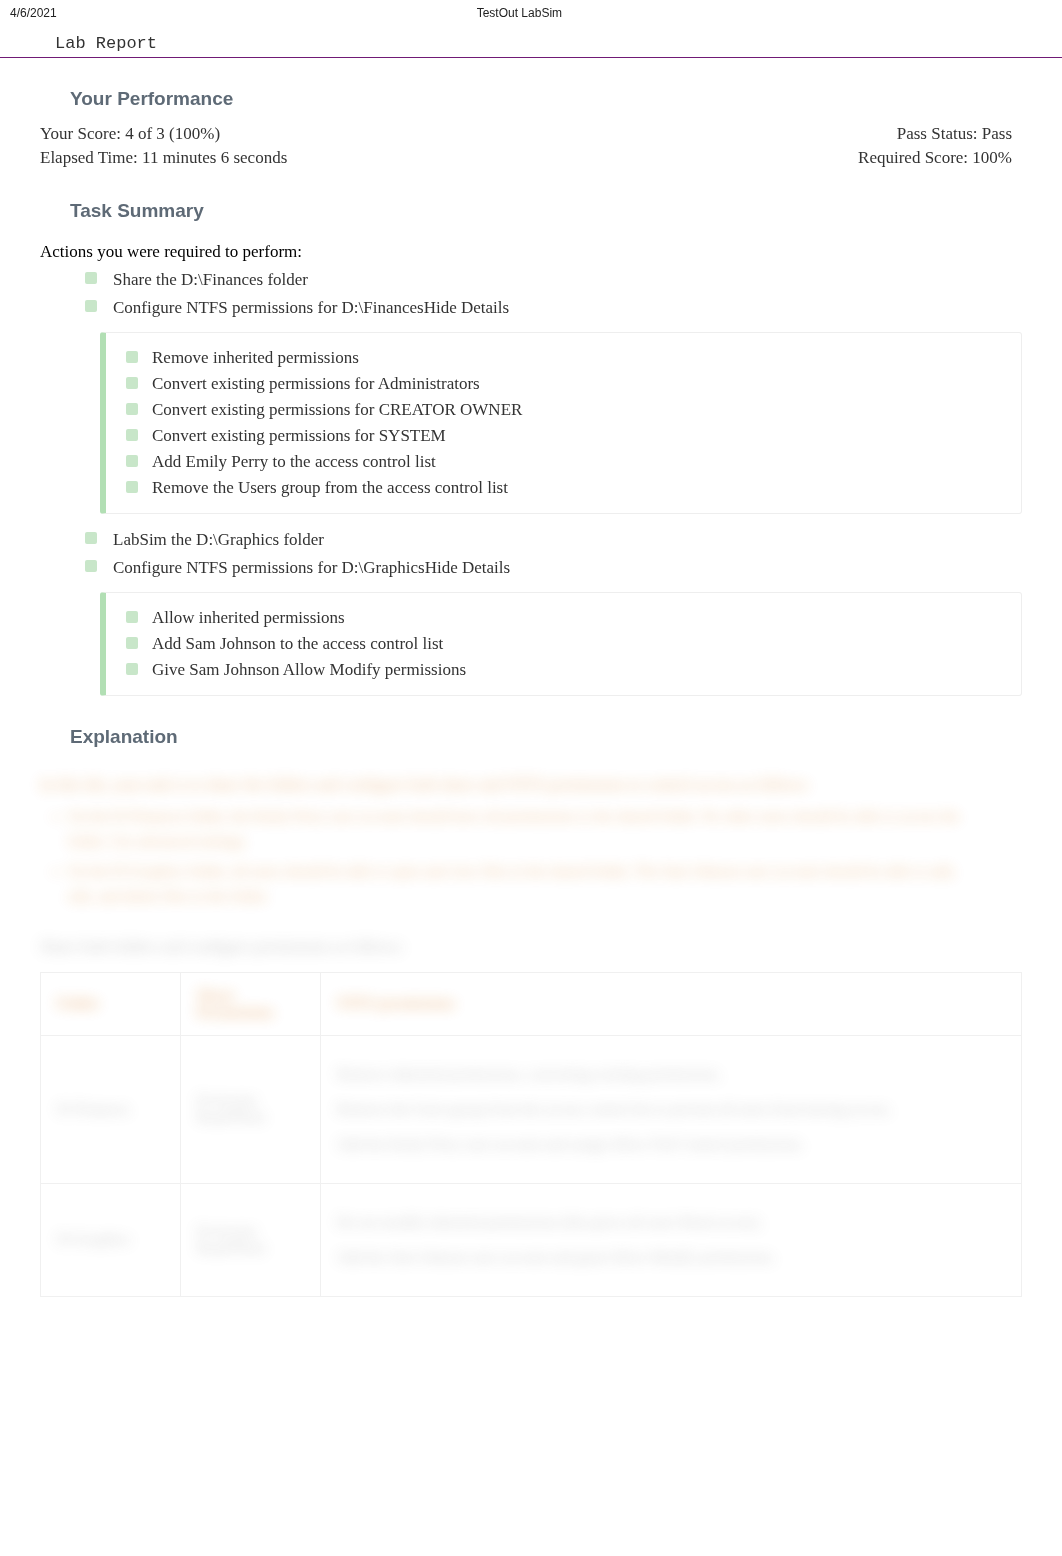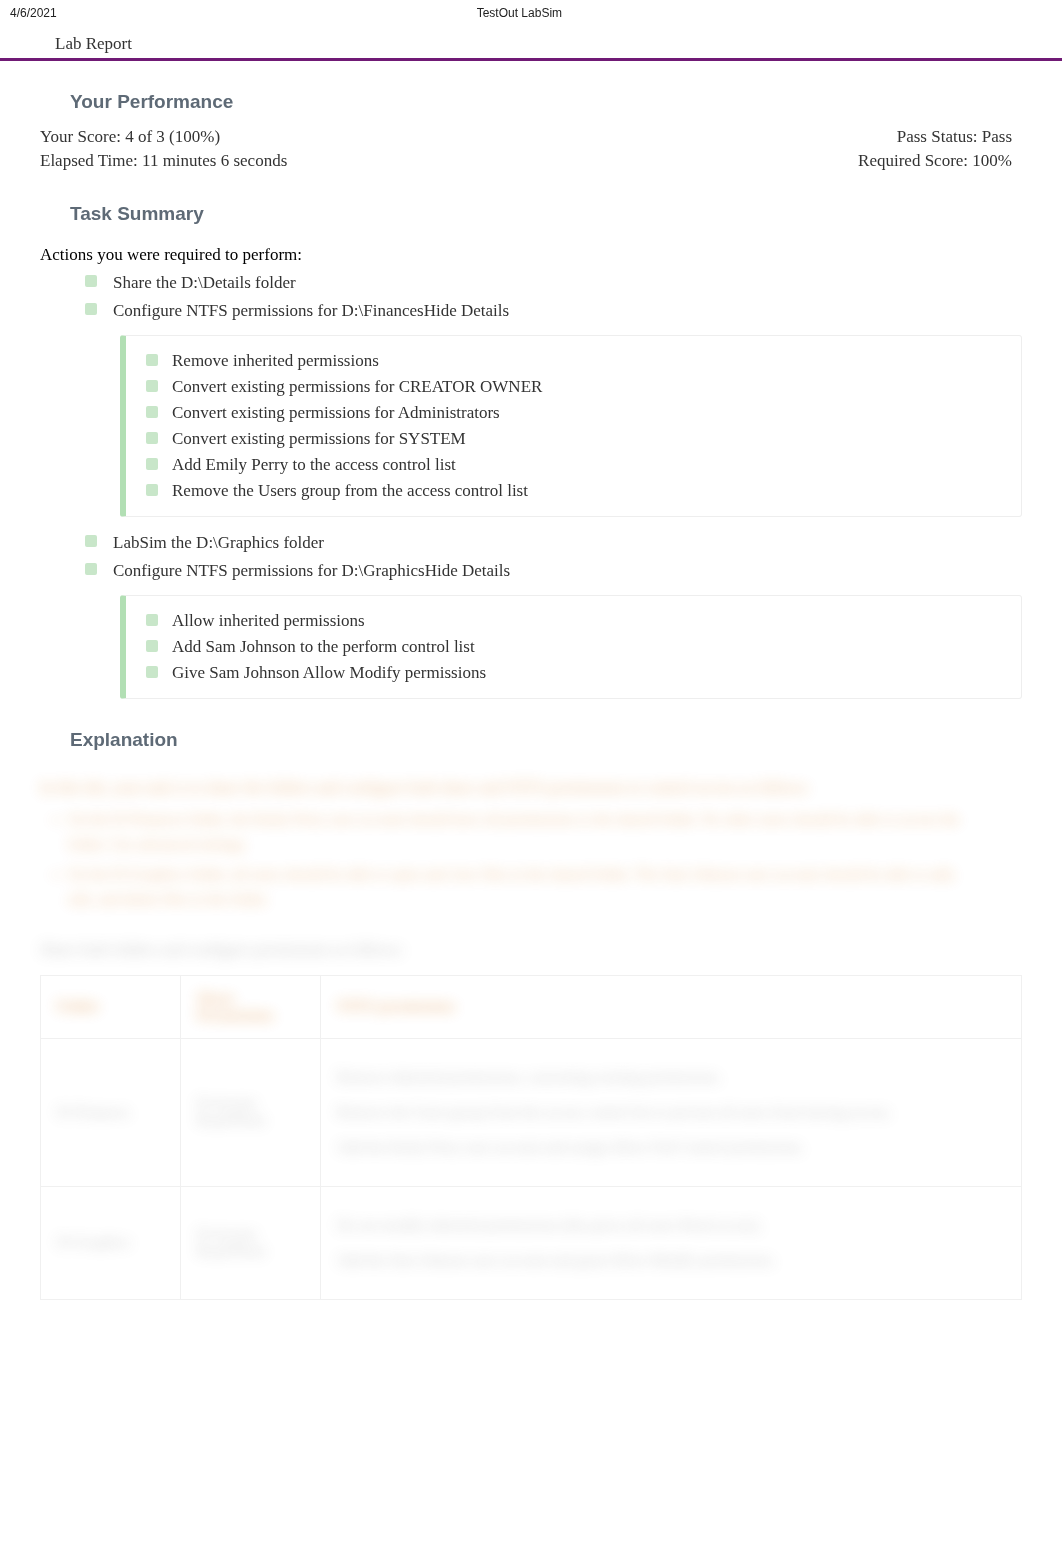--- a/index.html
+++ b/index.html
@@ -14,25 +14,25 @@
   .top-bar {
     display: flex;
     justify-content: space-between;
     font-family: Arial, sans-serif;
     font-size: 12px;
     color: #222;
     padding: 6px 20px 6px 10px;
     align-items: flex-end;
   }
   .page-title {
-    font-family: Liberation Serif, serif;
+    font-family: Liberation Mono, monospace;
     font-size: 17px;
     color: #333;
     padding: 8px 0 4px 55px;
-    border-bottom: 3px solid #701a75;
+    border-bottom: 1px solid #701a75;
   }
   .content {
     padding: 0 40px 0 40px;
   }
   h2.section {
     font-family: 'Segoe UI', Arial, sans-serif;
     font-weight: 700;
     font-size: 19px;
     color: #5e6a76;
     margin: 30px 0 12px 30px;
@@ -65,21 +65,21 @@
     content: "";
     position: absolute;
     left: 0;
     top: 6px;
     width: 12px;
     height: 12px;
     background: #c8e6c9;
     border-radius: 2px;
   }
   .details-box {
-    margin: 10px 0 12px 80px;
+    margin: 10px 0 12px 60px;
     border: 1px solid #eee;
     border-left: 6px solid #b2dfb4;
     border-radius: 3px;
     padding: 12px 16px 12px 12px;
     background: #fff;
   }
   ul.sub-list {
     list-style: none;
     padding-left: 8px;
   }
@@ -173,51 +173,51 @@
     <span class="left">Elapsed Time: 11 minutes 6 seconds</span>
     <span class="right">Required Score: 100%</span>
   </div>
 
   <h2 class="section">Task Summary</h2>
 
   <div class="actions-heading">Actions you were required to perform:</div>
 
   <ul class="task-list">
     <li>
-      <span>Share the D:\Details folder</span>
+      <span>Share the D:\Finances folder</span>
     </li>
     <li>
       <span>Configure NTFS permissions for D:\Finances</span><span class="link-inline">Hide Details</span>
     </li>
   </ul>
 
   <div class="details-box">
     <ul class="sub-list">
       <li>Remove inherited permissions</li>
+      <li>Convert existing permissions for Administrators</li>
       <li>Convert existing permissions for CREATOR OWNER</li>
-      <li>Convert existing permissions for Administrators</li>
       <li>Convert existing permissions for SYSTEM</li>
       <li>Add Emily Perry to the access control list</li>
       <li>Remove the Users group from the access control list</li>
     </ul>
   </div>
 
   <ul class="task-list">
     <li>
       <span>LabSim the D:\Graphics folder</span>
     </li>
     <li>
       <span>Configure NTFS permissions for D:\Graphics</span><span class="link-inline">Hide Details</span>
     </li>
   </ul>
 
   <div class="details-box">
     <ul class="sub-list">
       <li>Allow inherited permissions</li>
-      <li>Add Sam Johnson to the perform control list</li>
+      <li>Add Sam Johnson to the access control list</li>
       <li>Give Sam Johnson Allow Modify permissions</li>
     </ul>
   </div>
 
   <h2 class="section">Explanation</h2>
 
   <div class="hidden-text hidden-para">In this lab, your task is to share the folders and configure both share and NTFS permissions to control access as follows:</div>
 
   <ul class="hidden-text hidden-ul">
     <li>On the D:\Finances folder, the Emily Perry user account should have all permissions to the shared folder. No other users should be able to access the folder. Use advanced settings.</li>

